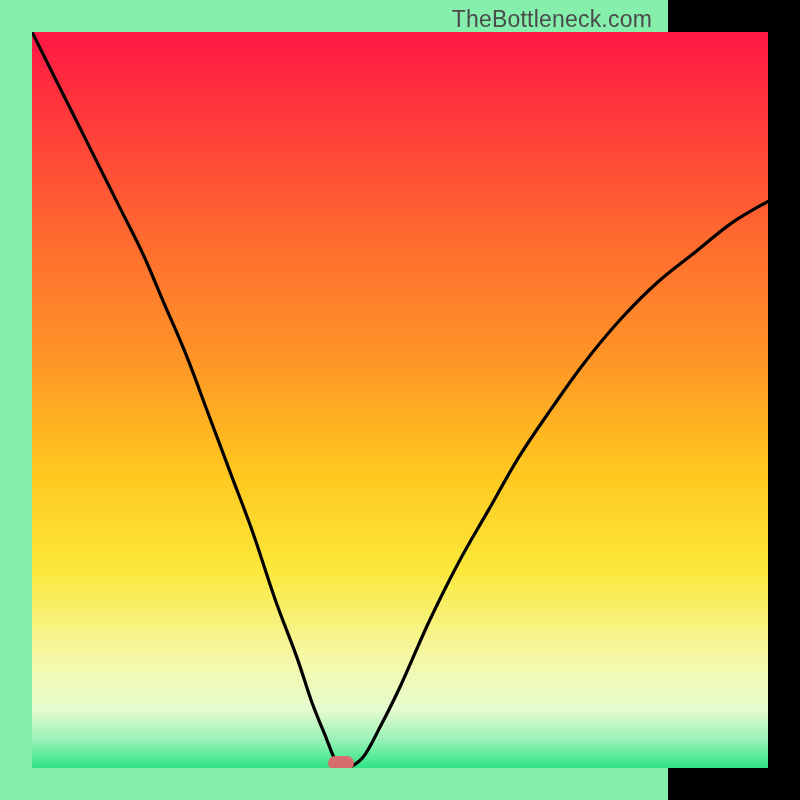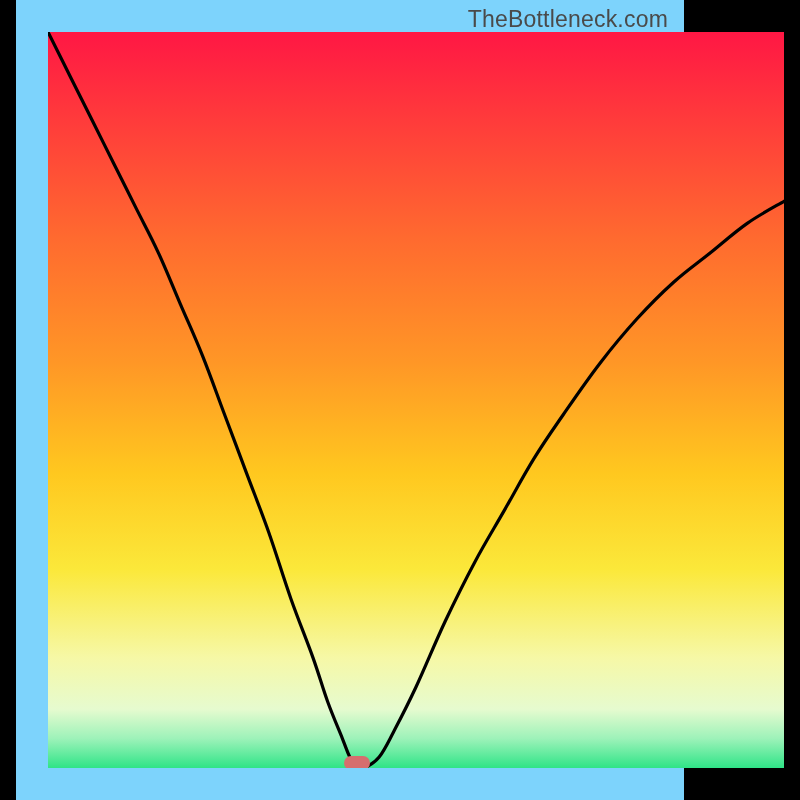--- a/index.html
+++ b/index.html
@@ -7,24 +7,24 @@
     width: 800px;
     height: 800px;
     background: #000;
     position: relative;
     font-family: Arial, sans-serif;
     overflow: hidden;
   }
   .frame {
     position: absolute;
     top: 0;
-    left: 16px;
+    left: 0;
     width: 668px;
     height: 800px;
-    background: #7dd3fc;
+    background: #86efac;
   }
   .plot-area {
     position: absolute;
     top: 32px;
     left: 32px;
     width: 736px;
     height: 736px;
     overflow: hidden;
   }
   .gradient-bg {

